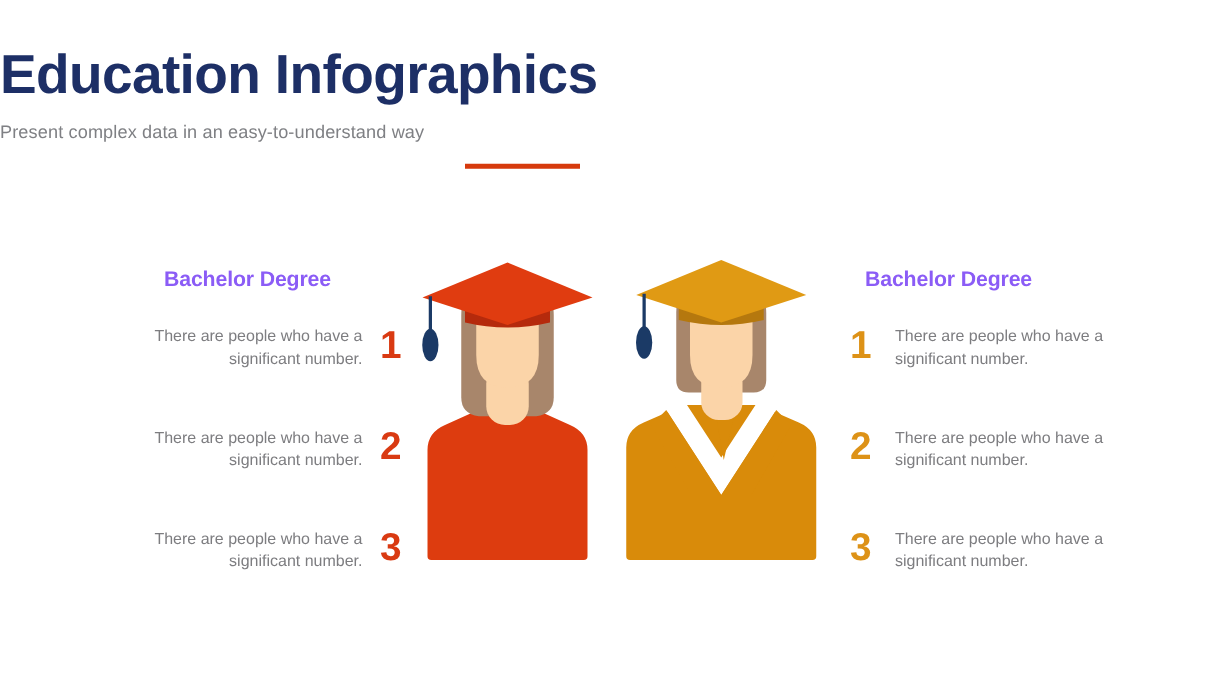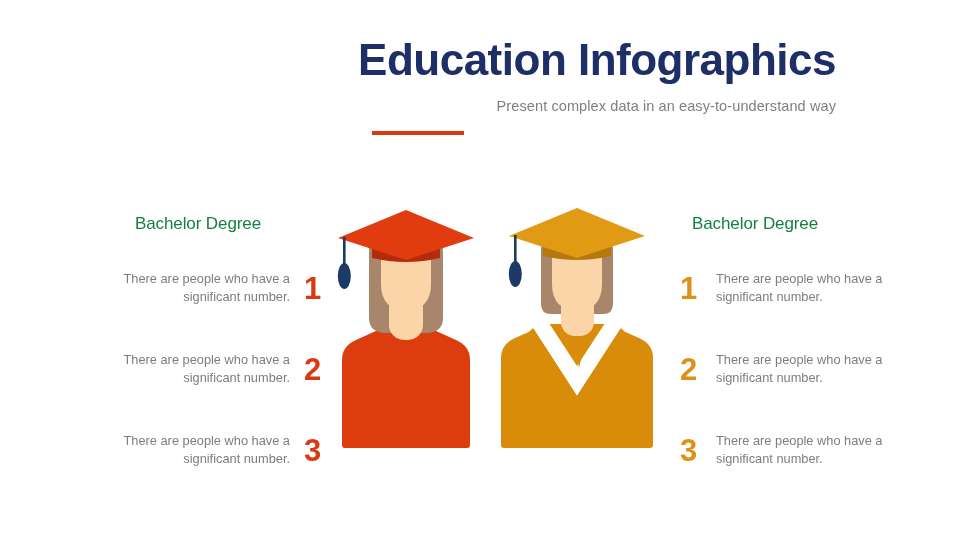--- a/index.html
+++ b/index.html
@@ -21,21 +21,21 @@
     height: 551px;
     background: #ffffff;
   }
 
   
   .header {
     position: absolute;
     top: 36px;
     left: 0;
     width: 836px;
-    text-align: right;
+    text-align: left;
   }
   .title {
     font-size: 44px;
     font-weight: bold;
     color: #1d2f66;
     letter-spacing: -0.5px;
     line-height: 1.08;
     margin: 0;
   }
   .subtitle {
@@ -68,31 +68,31 @@
   .col {
     position: absolute;
     top: 0;
     width: 260px;
   }
   .col-left  { left: 68px; }
   .col-right { left: 680px; }
 
   .col-heading {
     font-size: 17px;
-    font-weight: normal;
-    color: #15803d;
+    font-weight: bold;
+    color: #8b5cf6;
     margin: 0 0 26px 0;
     letter-spacing: -0.1px;
   }
   .col-left .col-heading  { text-align: center; }
   .col-right .col-heading { text-align: left; padding-left: 12px; }
 
   .item {
     display: flex;
-    align-items: center;
+    align-items: flex-start;
     margin-bottom: 25px;
     min-height: 56px;
   }
   .item:last-child { margin-bottom: 0; }
 
   .item-num {
     font-size: 31px;
     font-weight: bold;
     line-height: 1;
     flex: 0 0 auto;

